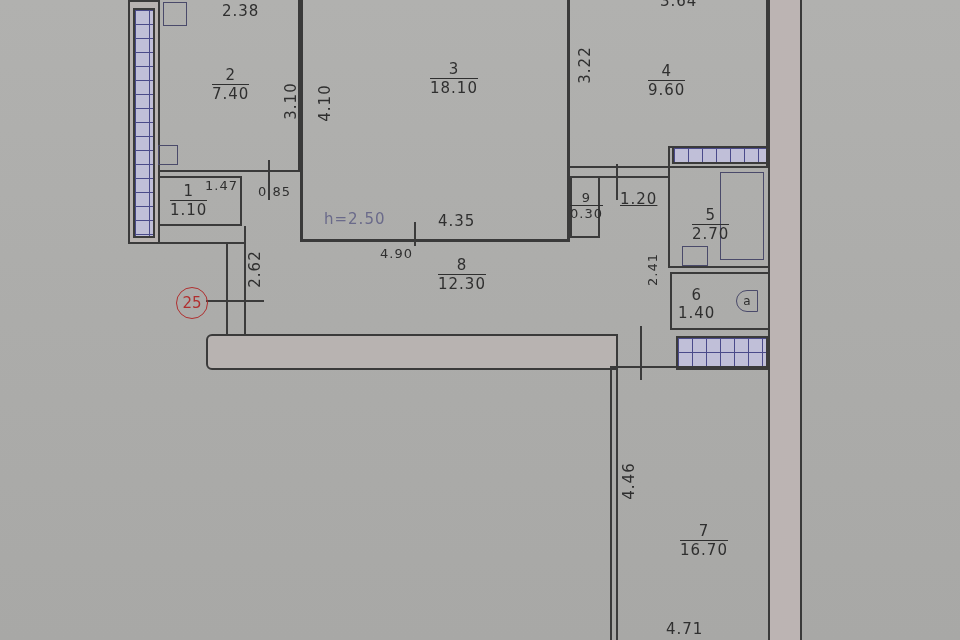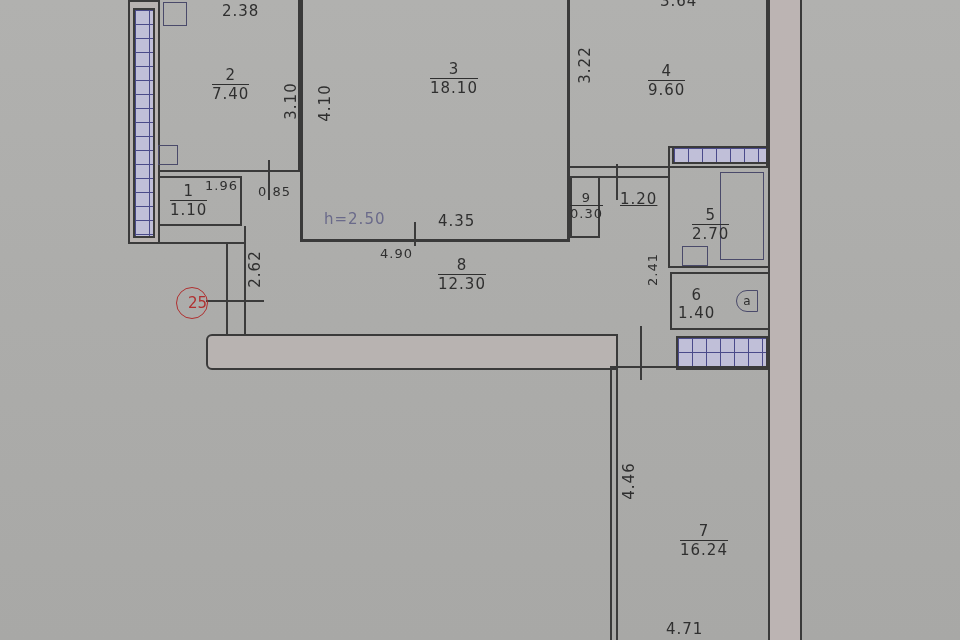--- a/index.html
+++ b/index.html
@@ -14,21 +14,21 @@
     background-color:#c0bfd8;
     background-image: linear-gradient(#4a4a8a 1px, transparent 1px), linear-gradient(90deg,#4a4a8a 1px, transparent 1px);
     background-size:14px 14px; }
   .lbl { position:absolute; color:#2f2f2f; font-size:15px; letter-spacing:1px; white-space:nowrap;
     font-family:"DejaVu Sans", sans-serif; }
   .frac { position:absolute; text-align:center; color:#2f2f2f; font-size:15px; letter-spacing:1px; }
   .frac .num { display:block; padding:0 6px; border-bottom:1.5px solid #2f2f2f; }
   .frac .den { display:block; }
   .vert { transform:rotate(-90deg); transform-origin:center; }
   .badge { position:absolute; border:1.5px solid #b03030; border-radius:50%; color:#b03030;
-    text-align:right; font-size:15px; }
+    text-align:center; font-size:15px; }
   .fixture { position:absolute; border:1.5px solid #4a4a6a; box-sizing:border-box; }
   .height { color:#6a6a8a; }
 </style>
 </head>
 <body>
 
 <div class="paper">
 
   <div class="thick" style="left:128px;top:0;width:32px;height:244px;"></div>
   <div class="tile" style="left:133px;top:8px;width:22px;height:230px;"></div>
@@ -41,21 +41,21 @@
     <span class="num">2</span>
     <span class="den">7.40</span>
   </div>
   <div class="lbl vert" style="left:272px;top:92px;">3.10</div>
 
   <div class="wall" style="left:158px;top:176px;width:84px;height:50px;"></div>
   <div class="frac" style="left:170px;top:182px;">
     <span class="num">1</span>
     <span class="den">1.10</span>
   </div>
-  <div class="lbl" style="left:205px;top:178px;font-size:13px;">1.96</div>
+  <div class="lbl" style="left:205px;top:178px;font-size:13px;">1.47</div>
   <div class="lbl" style="left:258px;top:184px;font-size:13px;">0.85</div>
   <div class="line" style="left:268px;top:160px;width:2px;height:40px;"></div>
 
   <div class="wall" style="left:300px;top:-4px;width:270px;height:246px;border-width:3px;"></div>
   <div class="frac" style="left:430px;top:60px;">
     <span class="num">3</span>
     <span class="den">18.10</span>
   </div>
   <div class="lbl vert" style="left:306px;top:94px;">4.10</div>
   <div class="lbl height" style="left:324px;top:210px;">h=2.50</div>
@@ -112,19 +112,19 @@
   </div>
 
   <div class="thick" style="left:206px;top:334px;width:412px;height:36px;border-radius:6px 0 0 6px;"></div>
   <div class="line" style="left:640px;top:326px;width:2px;height:54px;"></div>
 
   <div class="wall" style="left:610px;top:366px;width:164px;height:290px;border-width:2px;"></div>
   <div class="line" style="left:616px;top:366px;width:2px;height:290px;"></div>
   <div class="lbl vert" style="left:610px;top:472px;">4.46</div>
   <div class="frac" style="left:680px;top:522px;">
     <span class="num">7</span>
-    <span class="den">16.24</span>
+    <span class="den">16.70</span>
   </div>
   <div class="lbl" style="left:666px;top:620px;">4.71</div>
 
   <div class="thick" style="left:768px;top:-4px;width:34px;height:650px;background:#bcb4b3;"></div>
 
 </div>
 
 </body></html>

